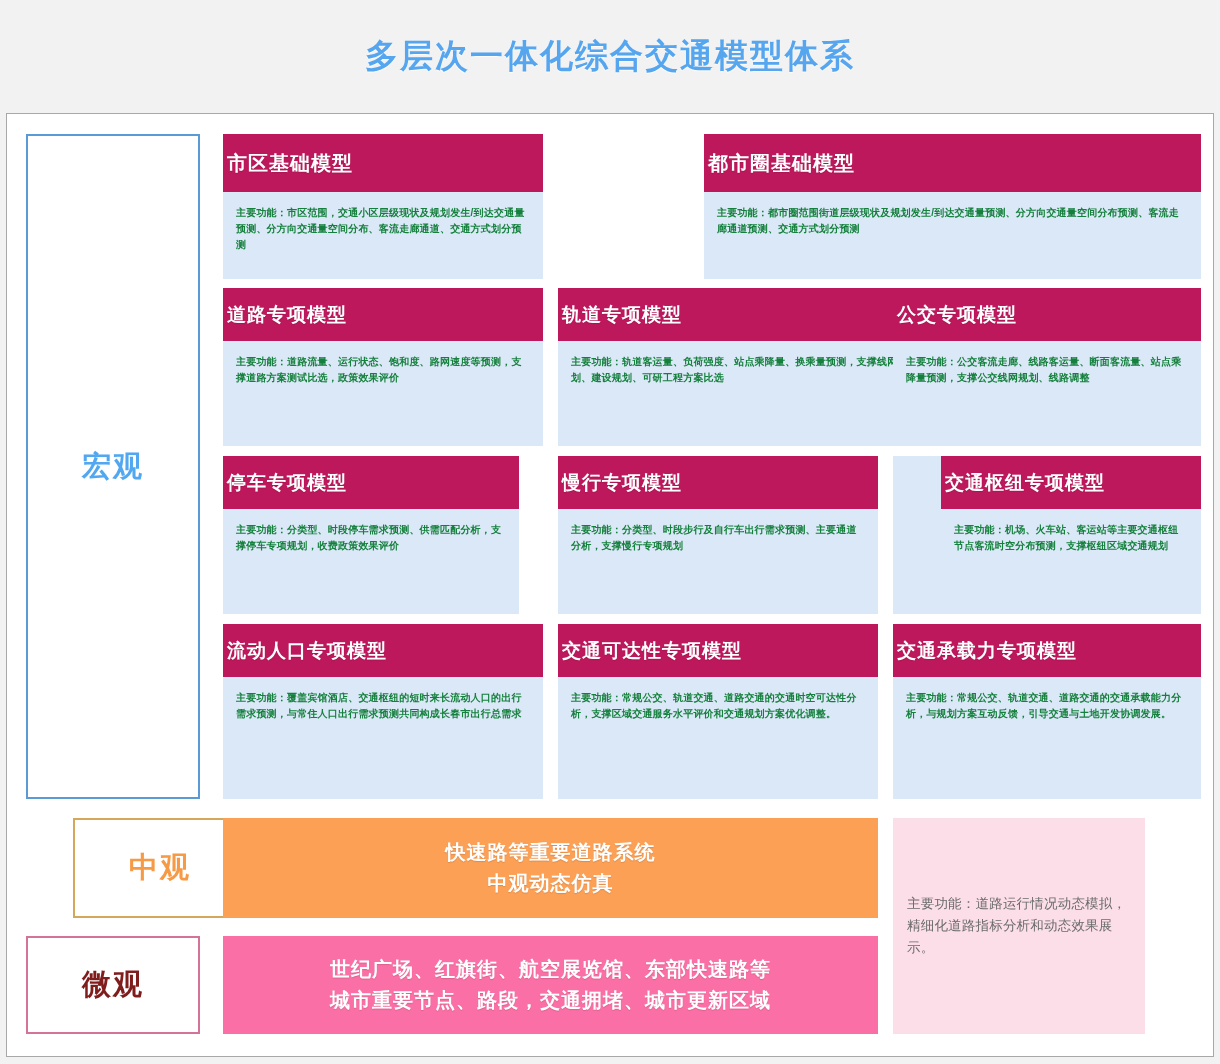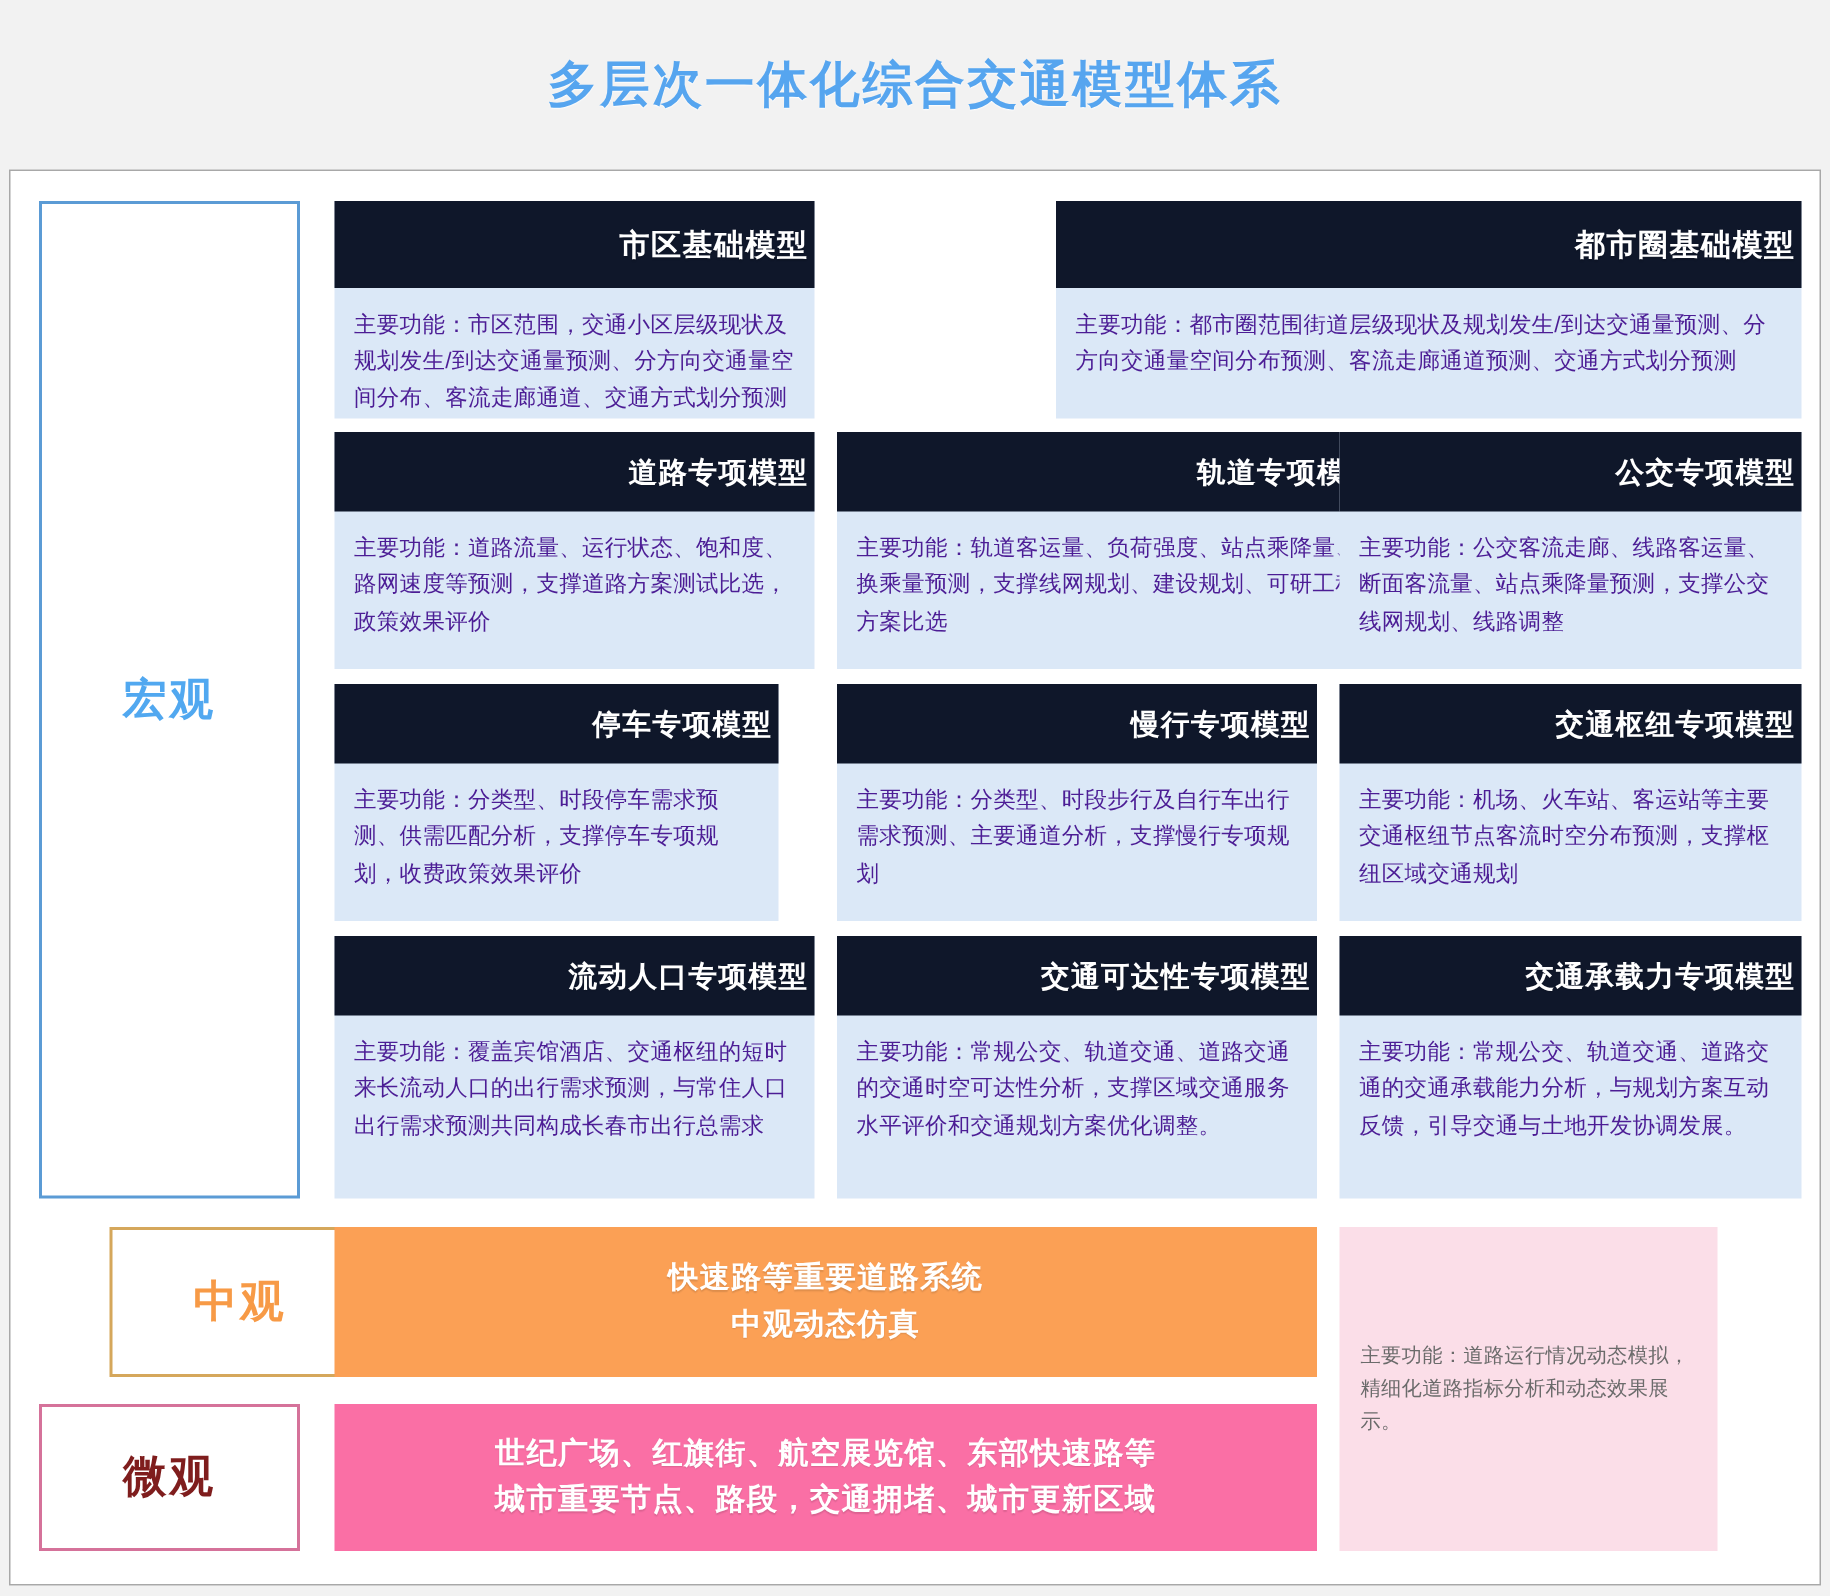--- a/index.html
+++ b/index.html
@@ -68,36 +68,37 @@
 
   
   .card {
     position: absolute;
     background: #dbe8f7;
     box-sizing: border-box;
     display: flex;
     flex-direction: column;
   }
   .card-header {
-    background: #0f172a;
+    background: #be185d;
     color: #ffffff;
     font-size: 19px;
     font-weight: bold;
     letter-spacing: 1px;
-    text-align: right;
+    text-align: left;
     padding: 14px 4px 13px 4px;
     text-shadow: 0 1px 1px rgba(0,0,0,0.12);
   }
   .card-body {
     flex: 1;
-    color: #4c1d95;
-    font-size: 15px;
+    color: #15803d;
+    font-size: 10px;
     line-height: 1.62;
     padding: 13px 13px 10px 13px;
     letter-spacing: 0.2px;
+    font-weight: bold;
   }
 
   
   .card-wide .card-header { font-size: 20px; padding: 16px 4px 15px 4px; }
 
   
   .banner {
     position: absolute;
     box-sizing: border-box;
     display: flex;
@@ -179,21 +180,21 @@
   <div class="card" style="left:216px; top:342px; width:296px; height:158px;">
     <div class="card-header">停车专项模型</div>
     <div class="card-body">主要功能：分类型、时段停车需求预测、供需匹配分析，支撑停车专项规划，收费政策效果评价</div>
   </div>
 
   <div class="card" style="left:551px; top:342px; width:320px; height:158px;">
     <div class="card-header">慢行专项模型</div>
     <div class="card-body">主要功能：分类型、时段步行及自行车出行需求预测、主要通道分析，支撑慢行专项规划</div>
   </div>
 
-  <div class="card" style="left:886px; top:342px; width:308px; height:158px;">
+  <div class="card" style="left:886px; top:342px; width:308px; height:158px;padding-left:48px;">
     <div class="card-header">交通枢纽专项模型</div>
     <div class="card-body">主要功能：机场、火车站、客运站等主要交通枢纽节点客流时空分布预测，支撑枢纽区域交通规划</div>
   </div>
 
   <div class="card" style="left:216px; top:510px; width:320px; height:175px;">
     <div class="card-header">流动人口专项模型</div>
     <div class="card-body">主要功能：覆盖宾馆酒店、交通枢纽的短时来长流动人口的出行需求预测，与常住人口出行需求预测共同构成长春市出行总需求</div>
   </div>
 
   <div class="card" style="left:551px; top:510px; width:320px; height:175px;">

